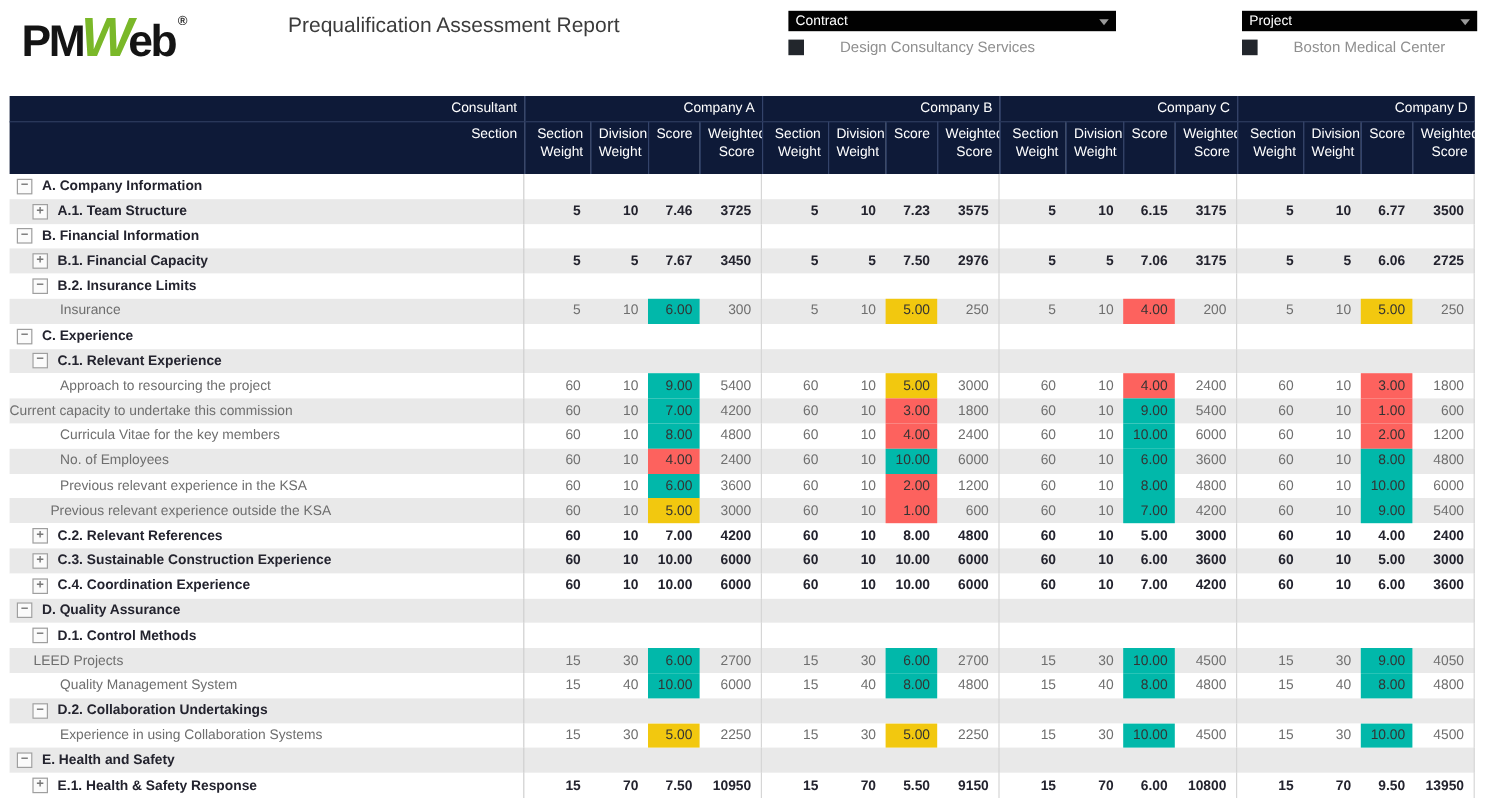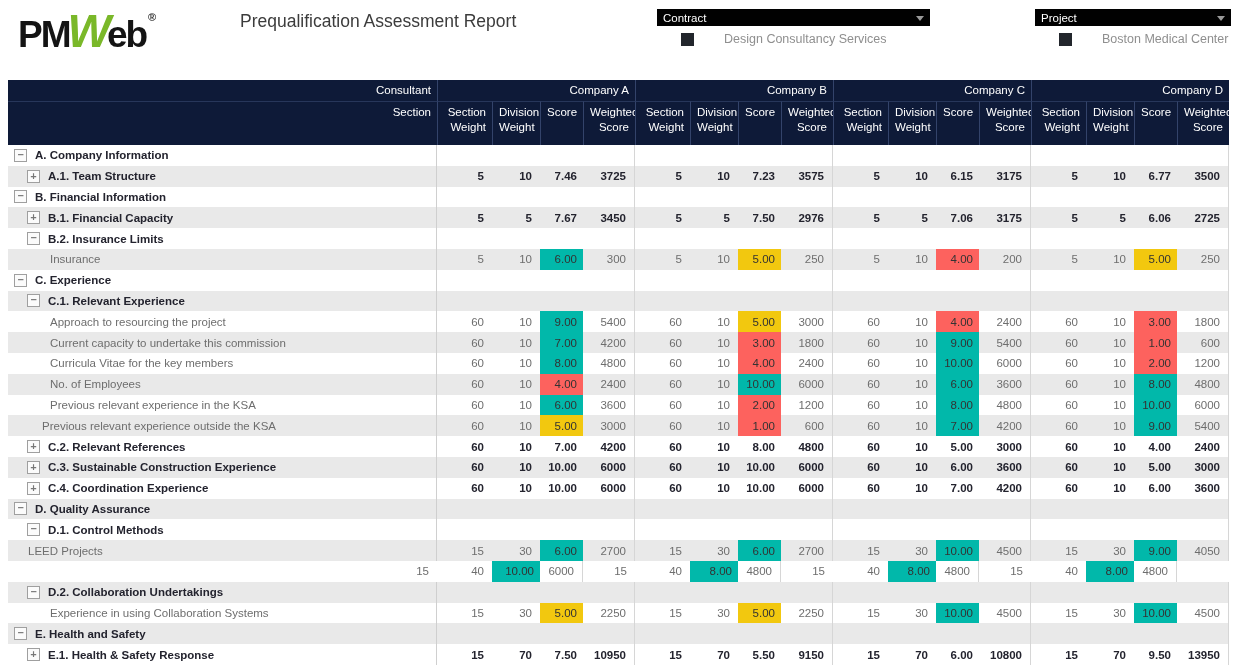--- a/index.html
+++ b/index.html
@@ -14,21 +14,21 @@
   .logo-w{font-size:46px;font-weight:bold;font-style:italic;color:#7ab829;letter-spacing:-3px;margin:0 -1px 0 -2px;}
   .logo-reg{font-size:11px;color:#2d2d2d;vertical-align:26px;margin-left:2px;font-weight:bold;}
   .title{position:absolute;left:240px;top:11px;font-size:17.5px;font-weight:400;color:#3c3c3c;}
   .slicer{position:absolute;top:9px;}
   #slicer-contract{left:657px;width:273px;}
   #slicer-project{left:1035px;width:196px;}
   .slicer-bar{background:#010101;color:#ffffff;font-size:11.5px;height:17px;
     padding:0 6px;display:flex;justify-content:space-between;align-items:center;box-sizing:border-box;}
   .chev{width:0;height:0;border-left:4px solid transparent;border-right:4px solid transparent;
     border-top:5px solid #9a9a9a;margin-top:1px;}
-  .slicer-option{display:flex;align-items:center;margin-top:6px;font-size:12.5px;color:#8f8f8f;margin-left:24px;}
+  .slicer-option{display:flex;align-items:center;margin-top:6px;font-size:12.5px;color:#8f8f8f;}
   .checkbox{width:13px;height:13px;background:#22262c;display:inline-block;margin-right:30px;flex:0 0 auto;}
   
   .matrix{position:absolute;left:8px;top:80px;width:1221px;}
   .hrow,.trow{display:grid;
     grid-template-columns:429px 55px 48px 43px 52px 55px 48px 43px 52px 55px 48px 43px 52px 55px 48px 43px 52px;}
   .hcell{background:#0e1a38;color:#ffffff;font-size:11.5px;box-sizing:border-box;
     padding:3px 6px 0 9px;line-height:1.3;text-align:right;}
   .hrow1 .hcell{height:21px;}
   .hrow2 .hcell{height:44px;border-top:1px solid #27365a;}
   .company-cell{grid-column:span 4;border-left:1px solid #33436a;}
@@ -294,21 +294,21 @@
         <div class="cell num">60</div>
         <div class="cell num">10</div>
         <div class="cell num score-cell score-colored" style="background: rgb(253, 98, 94);">4.00</div>
         <div class="cell num block-end">2400</div>
         <div class="cell num">60</div>
         <div class="cell num">10</div>
         <div class="cell num score-cell score-colored" style="background: rgb(253, 98, 94);">3.00</div>
         <div class="cell num block-end">1800</div>
       </div>
       <div class="trow gray">
-        <div class="cell section-cell" style="padding-left: 42px;">
+        <div class="cell section-cell" style="">
           <span>Current capacity to undertake this commission</span>
         </div>
         <div class="cell num">60</div>
         <div class="cell num">10</div>
         <div class="cell num score-cell score-colored" style="background: rgb(1, 184, 170);">7.00</div>
         <div class="cell num block-end">4200</div>
         <div class="cell num">60</div>
         <div class="cell num">10</div>
         <div class="cell num score-cell score-colored" style="background: rgb(253, 98, 94);">3.00</div>
         <div class="cell num block-end">1800</div>
@@ -530,20 +530,23 @@
         <div class="cell num">15</div>
         <div class="cell num">30</div>
         <div class="cell num score-cell score-colored" style="background: rgb(1, 184, 170);">10.00</div>
         <div class="cell num block-end">4500</div>
         <div class="cell num">15</div>
         <div class="cell num">30</div>
         <div class="cell num score-cell score-colored" style="background: rgb(1, 184, 170);">9.00</div>
         <div class="cell num block-end">4050</div>
       </div>
       <div class="trow">
+        <div class="cell section-cell" style="padding-left: 42px;">
+          <span>Quality Management System</span>
+        </div>
         <div class="cell num">15</div>
         <div class="cell num">40</div>
         <div class="cell num score-cell score-colored" style="background: rgb(1, 184, 170);">10.00</div>
         <div class="cell num block-end">6000</div>
         <div class="cell num">15</div>
         <div class="cell num">40</div>
         <div class="cell num score-cell score-colored" style="background: rgb(1, 184, 170);">8.00</div>
         <div class="cell num block-end">4800</div>
         <div class="cell num">15</div>
         <div class="cell num">40</div>

